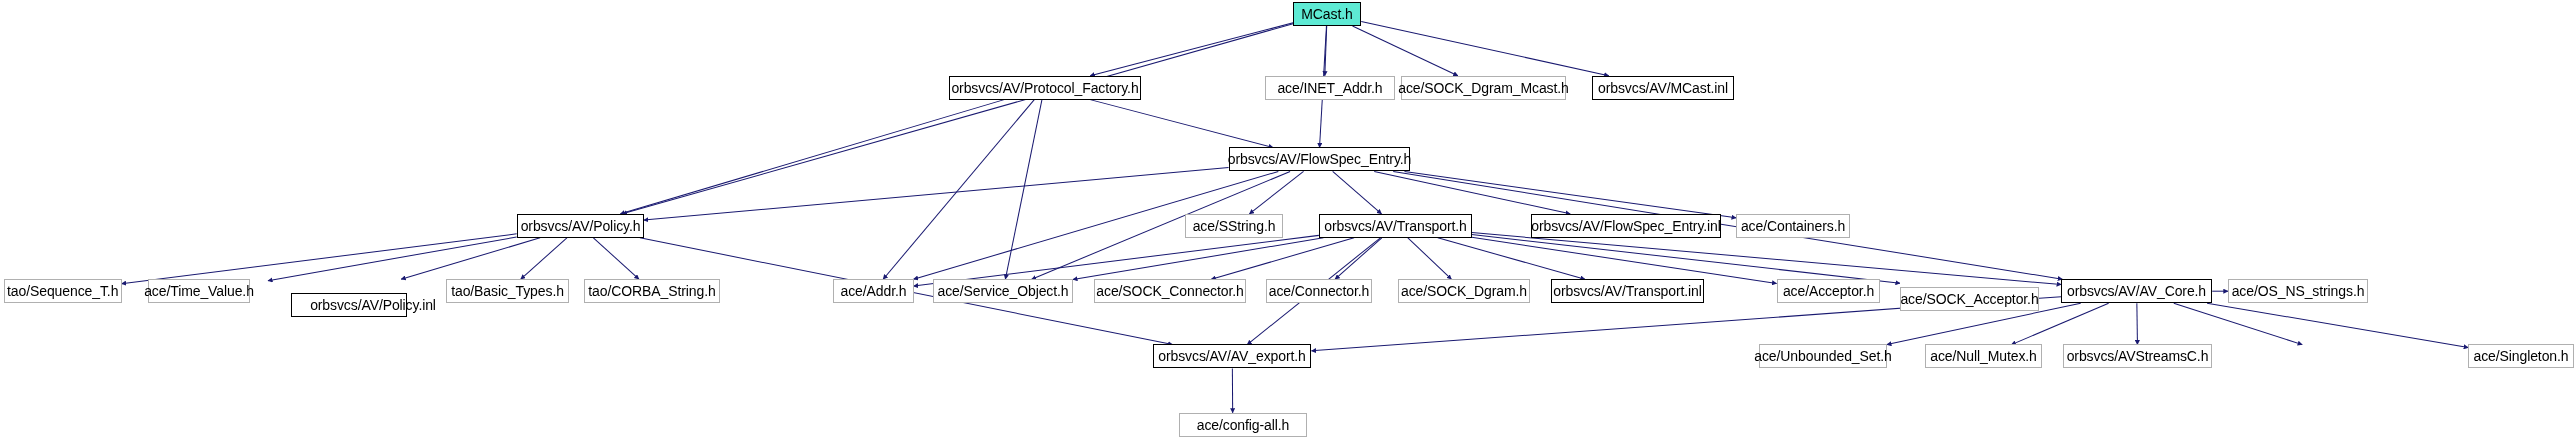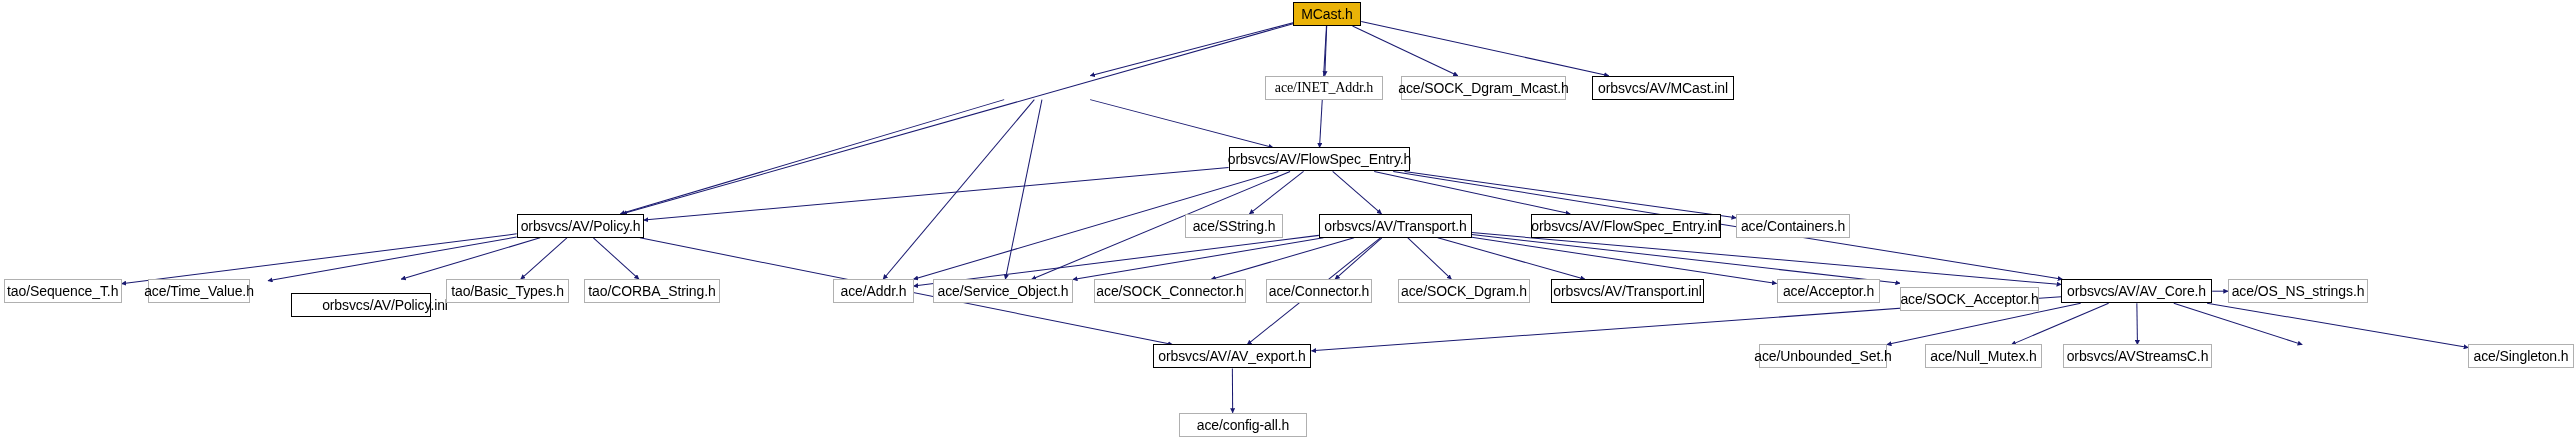--- a/index.html
+++ b/index.html
@@ -17,21 +17,21 @@
     background:#ffffff;
     border:0.9px solid #b0b0b0;
     display:flex;align-items:center;justify-content:center;
     font-size:14px;
     color:#000000;
     white-space:nowrap;
     height:24px;
     letter-spacing:-0.1px;
   }
   .node.strong{border:1.8px solid #000000;}
-  .node.root{background:#eab308;border:1.8px solid #000000;}
+  .node.root{background:#5eead4;border:1.8px solid #000000;}
   .node .lbl{line-height:1;padding:0 5.5px;}
 </style>
 </head>
 <body>
 
 <div id="canvas">
   <svg id="edges" xmlns="http://www.w3.org/2000/svg" viewBox="0 0 2797 485" width="2576" height="447">
       <defs>
         <marker id="ah" viewBox="0 0 10 10" refX="9" refY="5" markerWidth="5" markerHeight="5" orient="auto-start-reverse">
           <path d="M 0 0 L 10 5 L 0 10 z" fill="#191970"></path>
@@ -76,21 +76,24 @@
       <path d="M 2320.1830985915494 329 L 2320.8169014084506 374" fill="none" stroke="#191970" stroke-width="1.1" marker-end="url(#ah)"></path>
       <path d="M 2360.281690140845 329 L 2499.718309859155 374" fill="none" stroke="#191970" stroke-width="1.1" marker-end="url(#ah)"></path>
       <path d="M 2396.443661971831 329 L 2680 377.2215568862275" fill="none" stroke="#191970" stroke-width="1.1" marker-end="url(#ah)"></path>
       <path d="M 2402 316 L 2419 316" fill="none" stroke="#191970" stroke-width="1.1" marker-end="url(#ah)"></path>
       <path d="M 2238 321.928716904277 L 1424 380.7820773930754" fill="none" stroke="#191970" stroke-width="1.1" marker-end="url(#ah)"></path>
       <path d="M 1338.087837837838 400 L 1338.412162162162 448" fill="none" stroke="#191970" stroke-width="1.1" marker-end="url(#ah)"></path>
     </svg>
 <div class="node root" style="left: 1293px; top: 1.8px; width: 68px;">
       <span class="lbl">MCast.h</span>
     </div>
-    <div class="node" style="left: 1265px; top: 76px; width: 118px; font-family: Liberation Serif, serif;">
+    <div class="node strong" style="left: 949px; top: 76px; width: 192px;">
+      <span class="lbl">orbsvcs/AV/Protocol_Factory.h</span>
+    </div>
+    <div class="node" style="left: 1265px; top: 76px; width: 130px;">
       <span class="lbl">ace/INET_Addr.h</span>
     </div>
     <div class="node" style="left: 1401px; top: 76px; width: 165px;">
       <span class="lbl">ace/SOCK_Dgram_Mcast.h</span>
     </div>
     <div class="node strong" style="left: 1592px; top: 76px; width: 142px;">
       <span class="lbl">orbsvcs/AV/MCast.inl</span>
     </div>
     <div class="node strong" style="left: 1229px; top: 147px; width: 181px;">
       <span class="lbl">orbsvcs/AV/FlowSpec_Entry.h</span>
@@ -109,21 +112,21 @@
     </div>
     <div class="node" style="left: 1736px; top: 214px; width: 114px;">
       <span class="lbl">ace/Containers.h</span>
     </div>
     <div class="node" style="left: 3.7px; top: 279px; width: 118px;">
       <span class="lbl">tao/Sequence_T.h</span>
     </div>
     <div class="node" style="left: 148px; top: 279px; width: 102px;">
       <span class="lbl">ace/Time_Value.h</span>
     </div>
-    <div class="node strong" style="left: 291px; top: 293px; width: 140px; padding-left: 48px;">
+    <div class="node strong" style="left: 291px; top: 293px; width: 116px; padding-left: 48px;">
       <span class="lbl">orbsvcs/AV/Policy.inl</span>
     </div>
     <div class="node" style="left: 446px; top: 279px; width: 123px;">
       <span class="lbl">tao/Basic_Types.h</span>
     </div>
     <div class="node" style="left: 584px; top: 279px; width: 136px;">
       <span class="lbl">tao/CORBA_String.h</span>
     </div>
     <div class="node" style="left: 833px; top: 279px; width: 81px;">
       <span class="lbl">ace/Addr.h</span>

